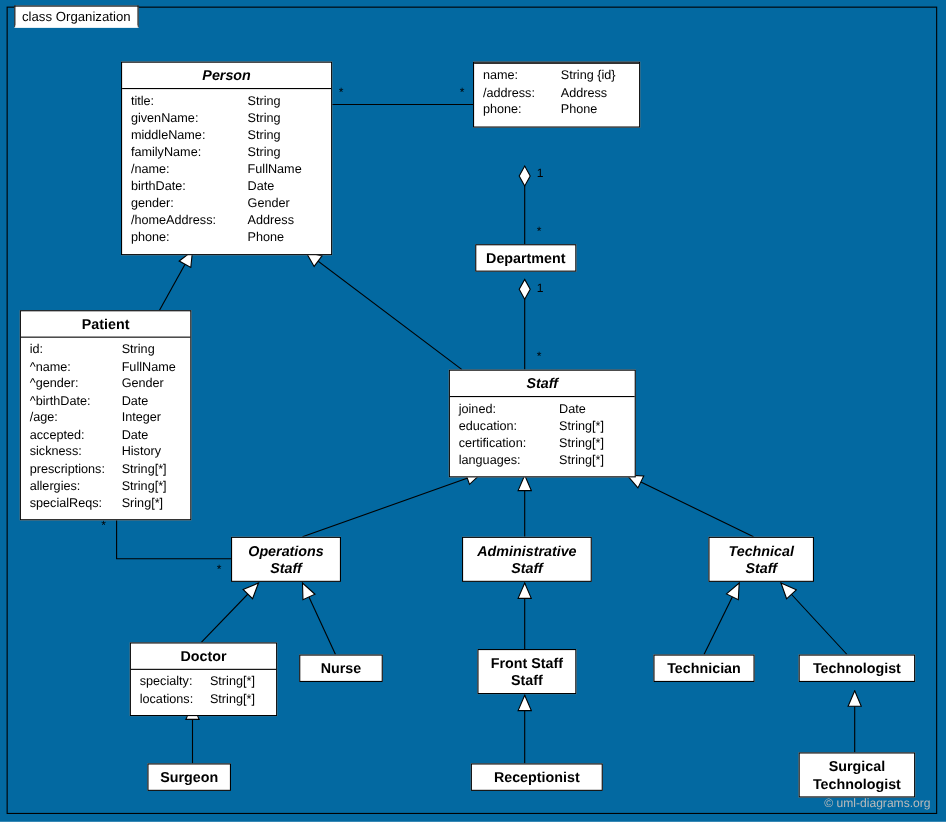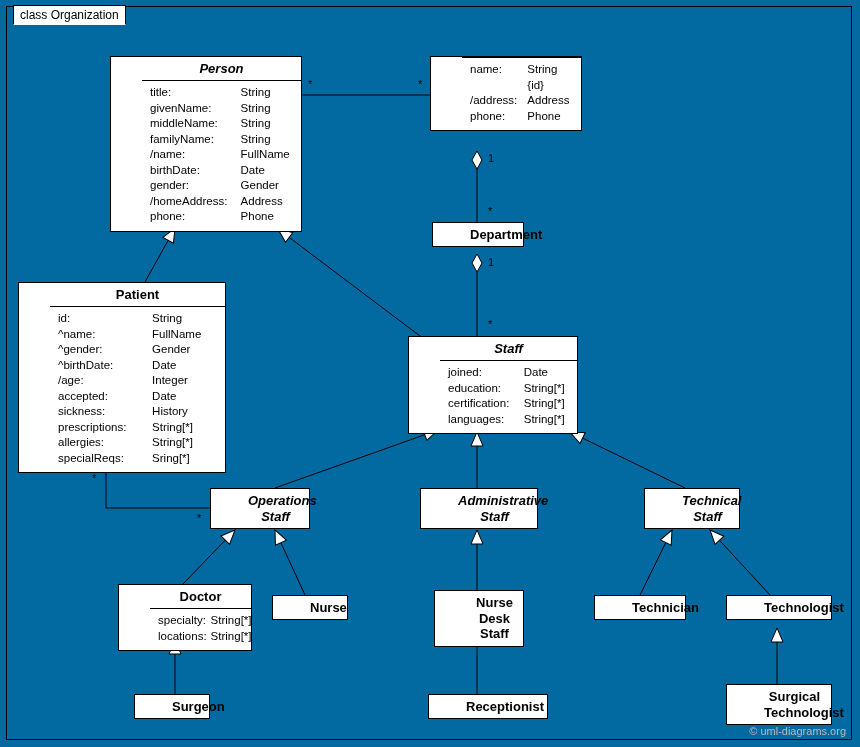--- a/index.html
+++ b/index.html
@@ -39,21 +39,20 @@
     content:"";
     position:absolute;
     left:0; right:0; bottom:-1px; height:2px; background:#fff;
   }
   .class-box {
     position: absolute;
     border: 1px solid #000;
     background: #fff;
     box-sizing: border-box;
     z-index: 2;
-    padding-left: 31px;
   }
   .class-name {
     text-align: center;
     font-weight: bold;
     font-style: italic;
     font-size: 13px;
     padding: 4px 6px;
   }
   .class-name.no-italics { font-style: normal; }
   .class-sep { border-top: 1px solid #000; }
@@ -190,21 +189,21 @@
         <span>Address</span>
       <span>phone:</span>
         <span>Phone</span>
     </div>
   </div>
 
   <div class="class-box" style="left:432px; top:222px; width:92px">
     <div class="class-name no-italics" style="font-weight:bold">Department</div>
   </div>
 
-  <div class="class-box" style="left:18px; top:282px; width:208px">
+  <div class="class-box" style="left:18px; top:282px; width:156px">
     <div class="class-name no-italics">Patient</div>
     <div class="class-sep"></div>
     <div class="attr-table">
       <span>id:</span>
         <span>String</span>
       <span>^name:</span>
         <span>FullName</span>
       <span>^gender:</span>
         <span>Gender</span>
       <span>^birthDate:</span>
@@ -267,21 +266,21 @@
         <span>String[*]</span>
     </div>
   </div>
 
   <div class="class-box" style="left:272px; top:595px; width:76px">
     <div class="class-name no-italics">Nurse</div>
   </div>
 
   <div class="class-box" style="left:434px; top:590px; width:90px">
     <div class="class-name no-italics" style="line-height:1.2">
-      <span>Nurse Desk</span><br><span>Staff</span>
+      <span>Front Staff</span><br><span>Staff</span>
     </div>
   </div>
 
   <div class="class-box" style="left:594px; top:595px; width:92px">
     <div class="class-name no-italics">Technician</div>
   </div>
 
   <div class="class-box" style="left:726px; top:595px; width:106px">
     <div class="class-name no-italics">Technologist</div>
   </div>

